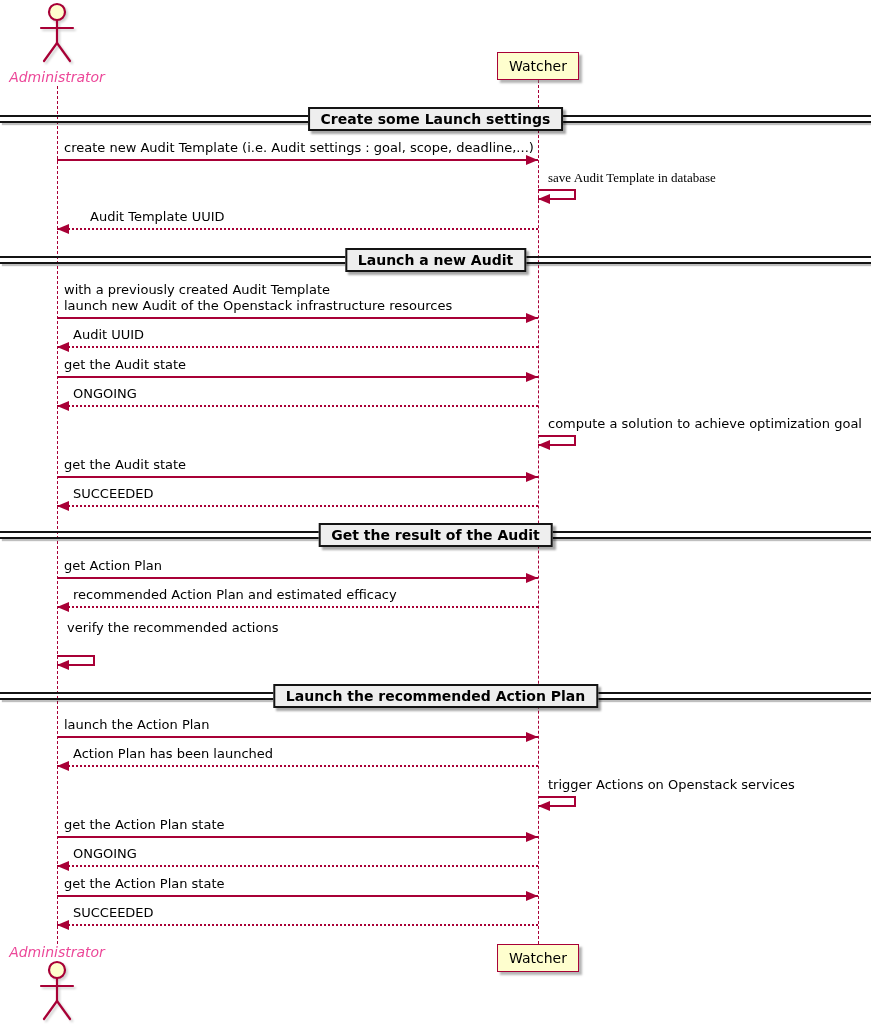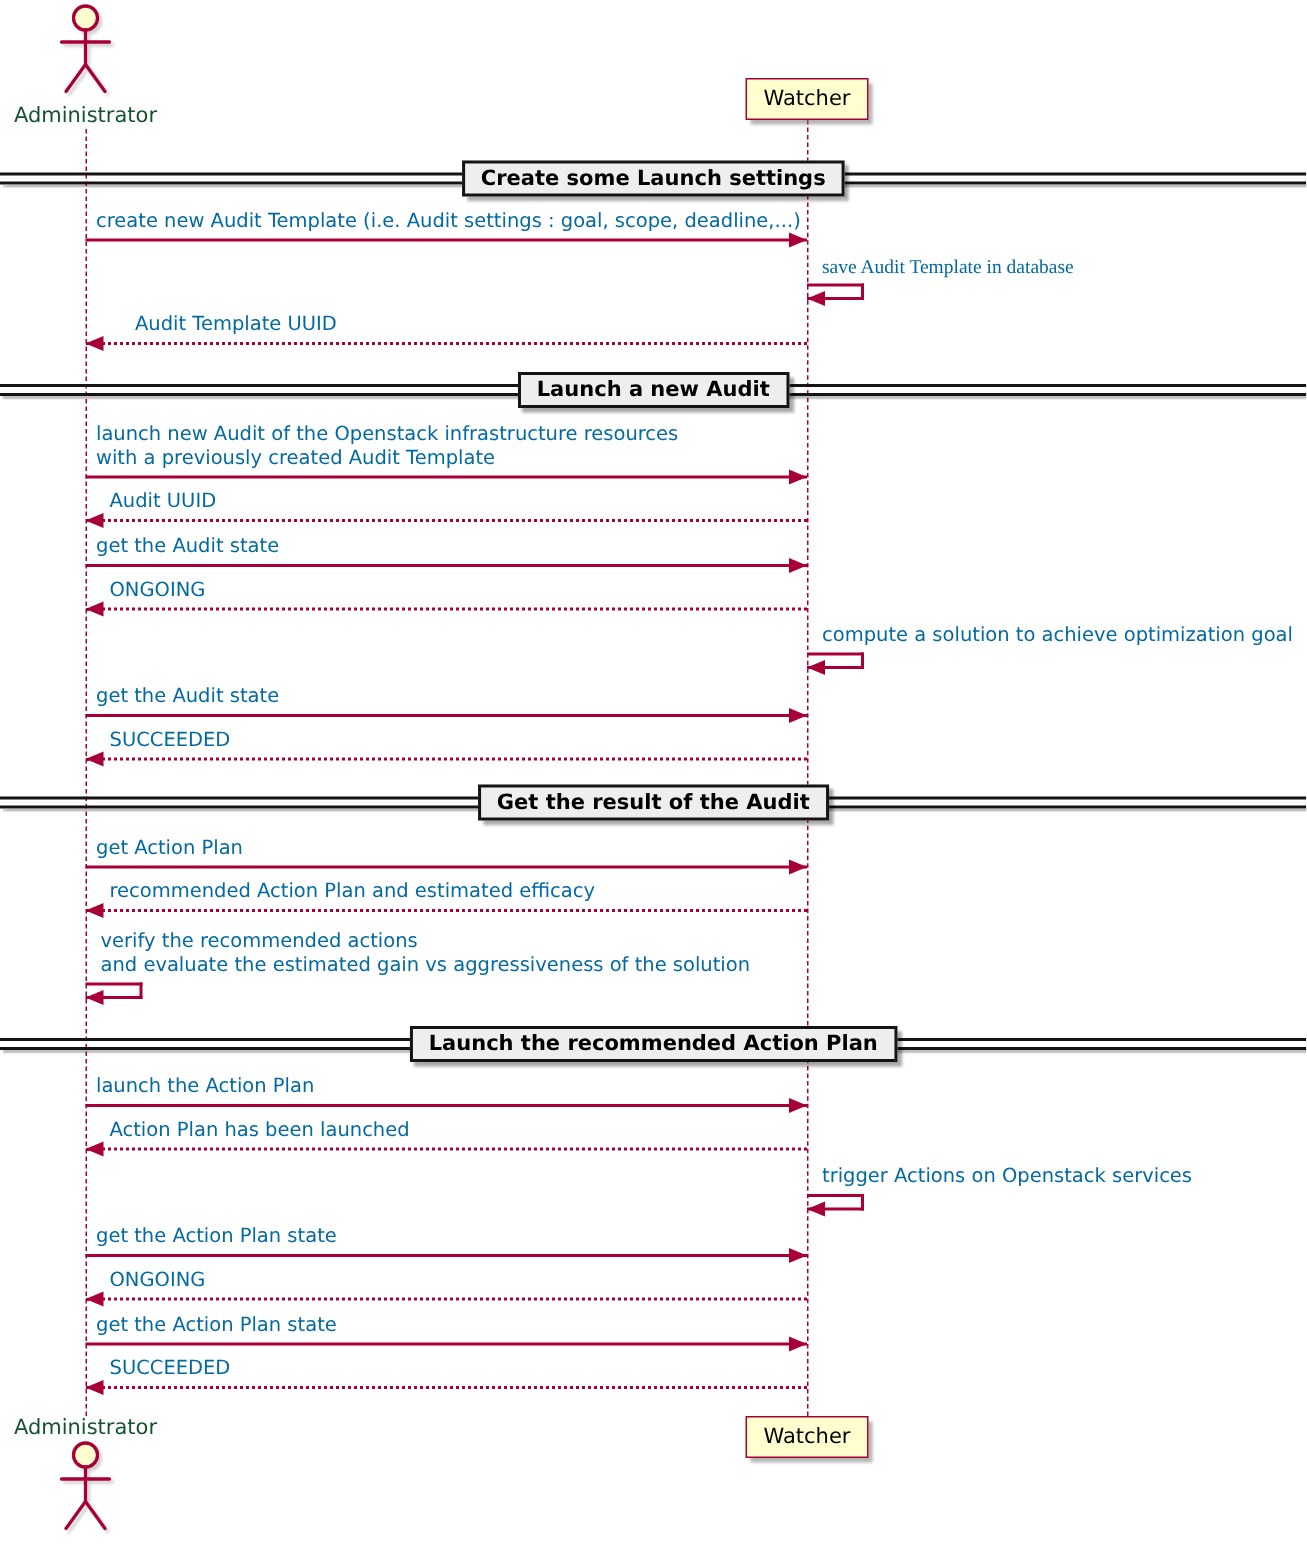--- a/index.html
+++ b/index.html
@@ -1,21 +1,21 @@
 <!DOCTYPE html>
 <html><head>
 <meta charset="utf-8">
 <style>
   html,body{margin:0;padding:0;background:#fff;}
   #diagram{
     position:relative;width:871px;height:1030px;background:#fff;
     font-family:"DejaVu Sans","Liberation Sans",sans-serif;color:#000;overflow:hidden;
   }
   .lifeline{position:absolute;width:0;border-left:1px dashed var(--accent);}
-  .p-label{position:absolute;transform:translateX(-50%);font-size:14px;white-space:nowrap;color:#14532d;}
+  .p-label{position:absolute;transform:translateX(-50%);font-size:14px;white-space:nowrap;color:#ec4899;font-style:italic;}
   .p-box{
     position:absolute;transform:translateX(-50%);background:var(--pfill);
     border:1.7px solid var(--accent);padding:5px 11px;font-size:14px;white-space:nowrap;
     box-shadow:3px 3px 2px rgba(120,120,120,.55);
   }
   .actor-figure{position:absolute;width:40px;height:62px;}
   .actor-figure svg{filter:drop-shadow(2.5px 2.5px 1px rgba(0,0,0,.18));}
   .divider-line{
     position:absolute;left:0;width:871px;height:8px;box-sizing:border-box;
     border-top:2px solid #141414;border-bottom:2px solid #141414;
@@ -29,21 +29,21 @@
   }
   .msg-line{position:absolute;height:0;border-top:2px solid var(--accent);}
   .msg-line.dotted{border-top-style:dotted;}
   .self-loop{
     position:absolute;width:38px;height:11px;box-sizing:border-box;
     border:2px solid var(--accent);border-left:none;
   }
   .ah{position:absolute;width:0;height:0;border-style:solid;}
   .ah-right{border-width:5px 0 5px 12px;border-color:transparent transparent transparent var(--accent);}
   .ah-left{border-width:5px 12px 5px 0;border-color:transparent var(--accent) transparent transparent;}
-  .msg-label{position:absolute;font-size:13px;line-height:16px;white-space:nowrap;color:#0369a1;}
+  .msg-label{position:absolute;font-size:13px;line-height:16px;white-space:nowrap;color:#000000;}
 </style>
 </head>
 <body>
 
 <div id="diagram" style="--accent: #A80036; --pfill: #FEFECE; --divfill: #EEEEEE;">
     <div class="lifeline" style="left: 57px; top: 86px; height: 858px;"></div>
     <div class="actor-figure" style="left: 37px; top: 2px;"><svg width="40" height="62" viewBox="0 0 40 62">
         <circle cx="20" cy="10" r="8" fill="#FEFECE" stroke="#A80036" stroke-width="2.2" stroke-linecap="round"></circle>
         <line x1="20" y1="18" x2="20" y2="41" stroke="#A80036" stroke-width="2.2" stroke-linecap="round"></line>
         <line x1="4" y1="26" x2="36" y2="26" stroke="#A80036" stroke-width="2.2" stroke-linecap="round"></line>
@@ -81,22 +81,22 @@
       <div>save Audit Template in database</div>
     </div>
     <div class="msg-line dotted" style="left: 57px; top: 228px; width: 481px;"></div>
     <div class="ah ah-left" style="left: 57px; top: 224px;"></div>
     <div class="msg-label" style="left: 90px; top: 209px;">
       <div>Audit Template UUID</div>
     </div>
     <div class="msg-line" style="left: 57px; top: 317px; width: 481px;"></div>
     <div class="ah ah-right" style="left: 526px; top: 313px;"></div>
     <div class="msg-label" style="left: 64px; top: 282px;">
+      <div>with a previously created Audit Template</div>
       <div>launch new Audit of the Openstack infrastructure resources</div>
-      <div>with a previously created Audit Template</div>
     </div>
     <div class="msg-line dotted" style="left: 57px; top: 346px; width: 481px;"></div>
     <div class="ah ah-left" style="left: 57px; top: 342px;"></div>
     <div class="msg-label" style="left: 73px; top: 327px;">
       <div>Audit UUID</div>
     </div>
     <div class="msg-line" style="left: 57px; top: 376px; width: 481px;"></div>
     <div class="ah ah-right" style="left: 526px; top: 372px;"></div>
     <div class="msg-label" style="left: 64px; top: 357px;">
       <div>get the Audit state</div>
@@ -128,21 +128,20 @@
     </div>
     <div class="msg-line dotted" style="left: 57px; top: 606px; width: 481px;"></div>
     <div class="ah ah-left" style="left: 57px; top: 602px;"></div>
     <div class="msg-label" style="left: 73px; top: 587px;">
       <div>recommended Action Plan and estimated efficacy</div>
     </div>
     <div class="self-loop" style="left: 57px; top: 655px;"></div>
     <div class="ah ah-left" style="left: 57px; top: 660px;"></div>
     <div class="msg-label" style="left: 67px; top: 620px;">
       <div>verify the recommended actions</div>
-      <div>and evaluate the estimated gain vs aggressiveness of the solution</div>
     </div>
     <div class="msg-line" style="left: 57px; top: 736px; width: 481px;"></div>
     <div class="ah ah-right" style="left: 526px; top: 732px;"></div>
     <div class="msg-label" style="left: 64px; top: 717px;">
       <div>launch the Action Plan</div>
     </div>
     <div class="msg-line dotted" style="left: 57px; top: 765px; width: 481px;"></div>
     <div class="ah ah-left" style="left: 57px; top: 761px;"></div>
     <div class="msg-label" style="left: 73px; top: 746px; text-align: right;">
       <div>Action Plan has been launched</div>

